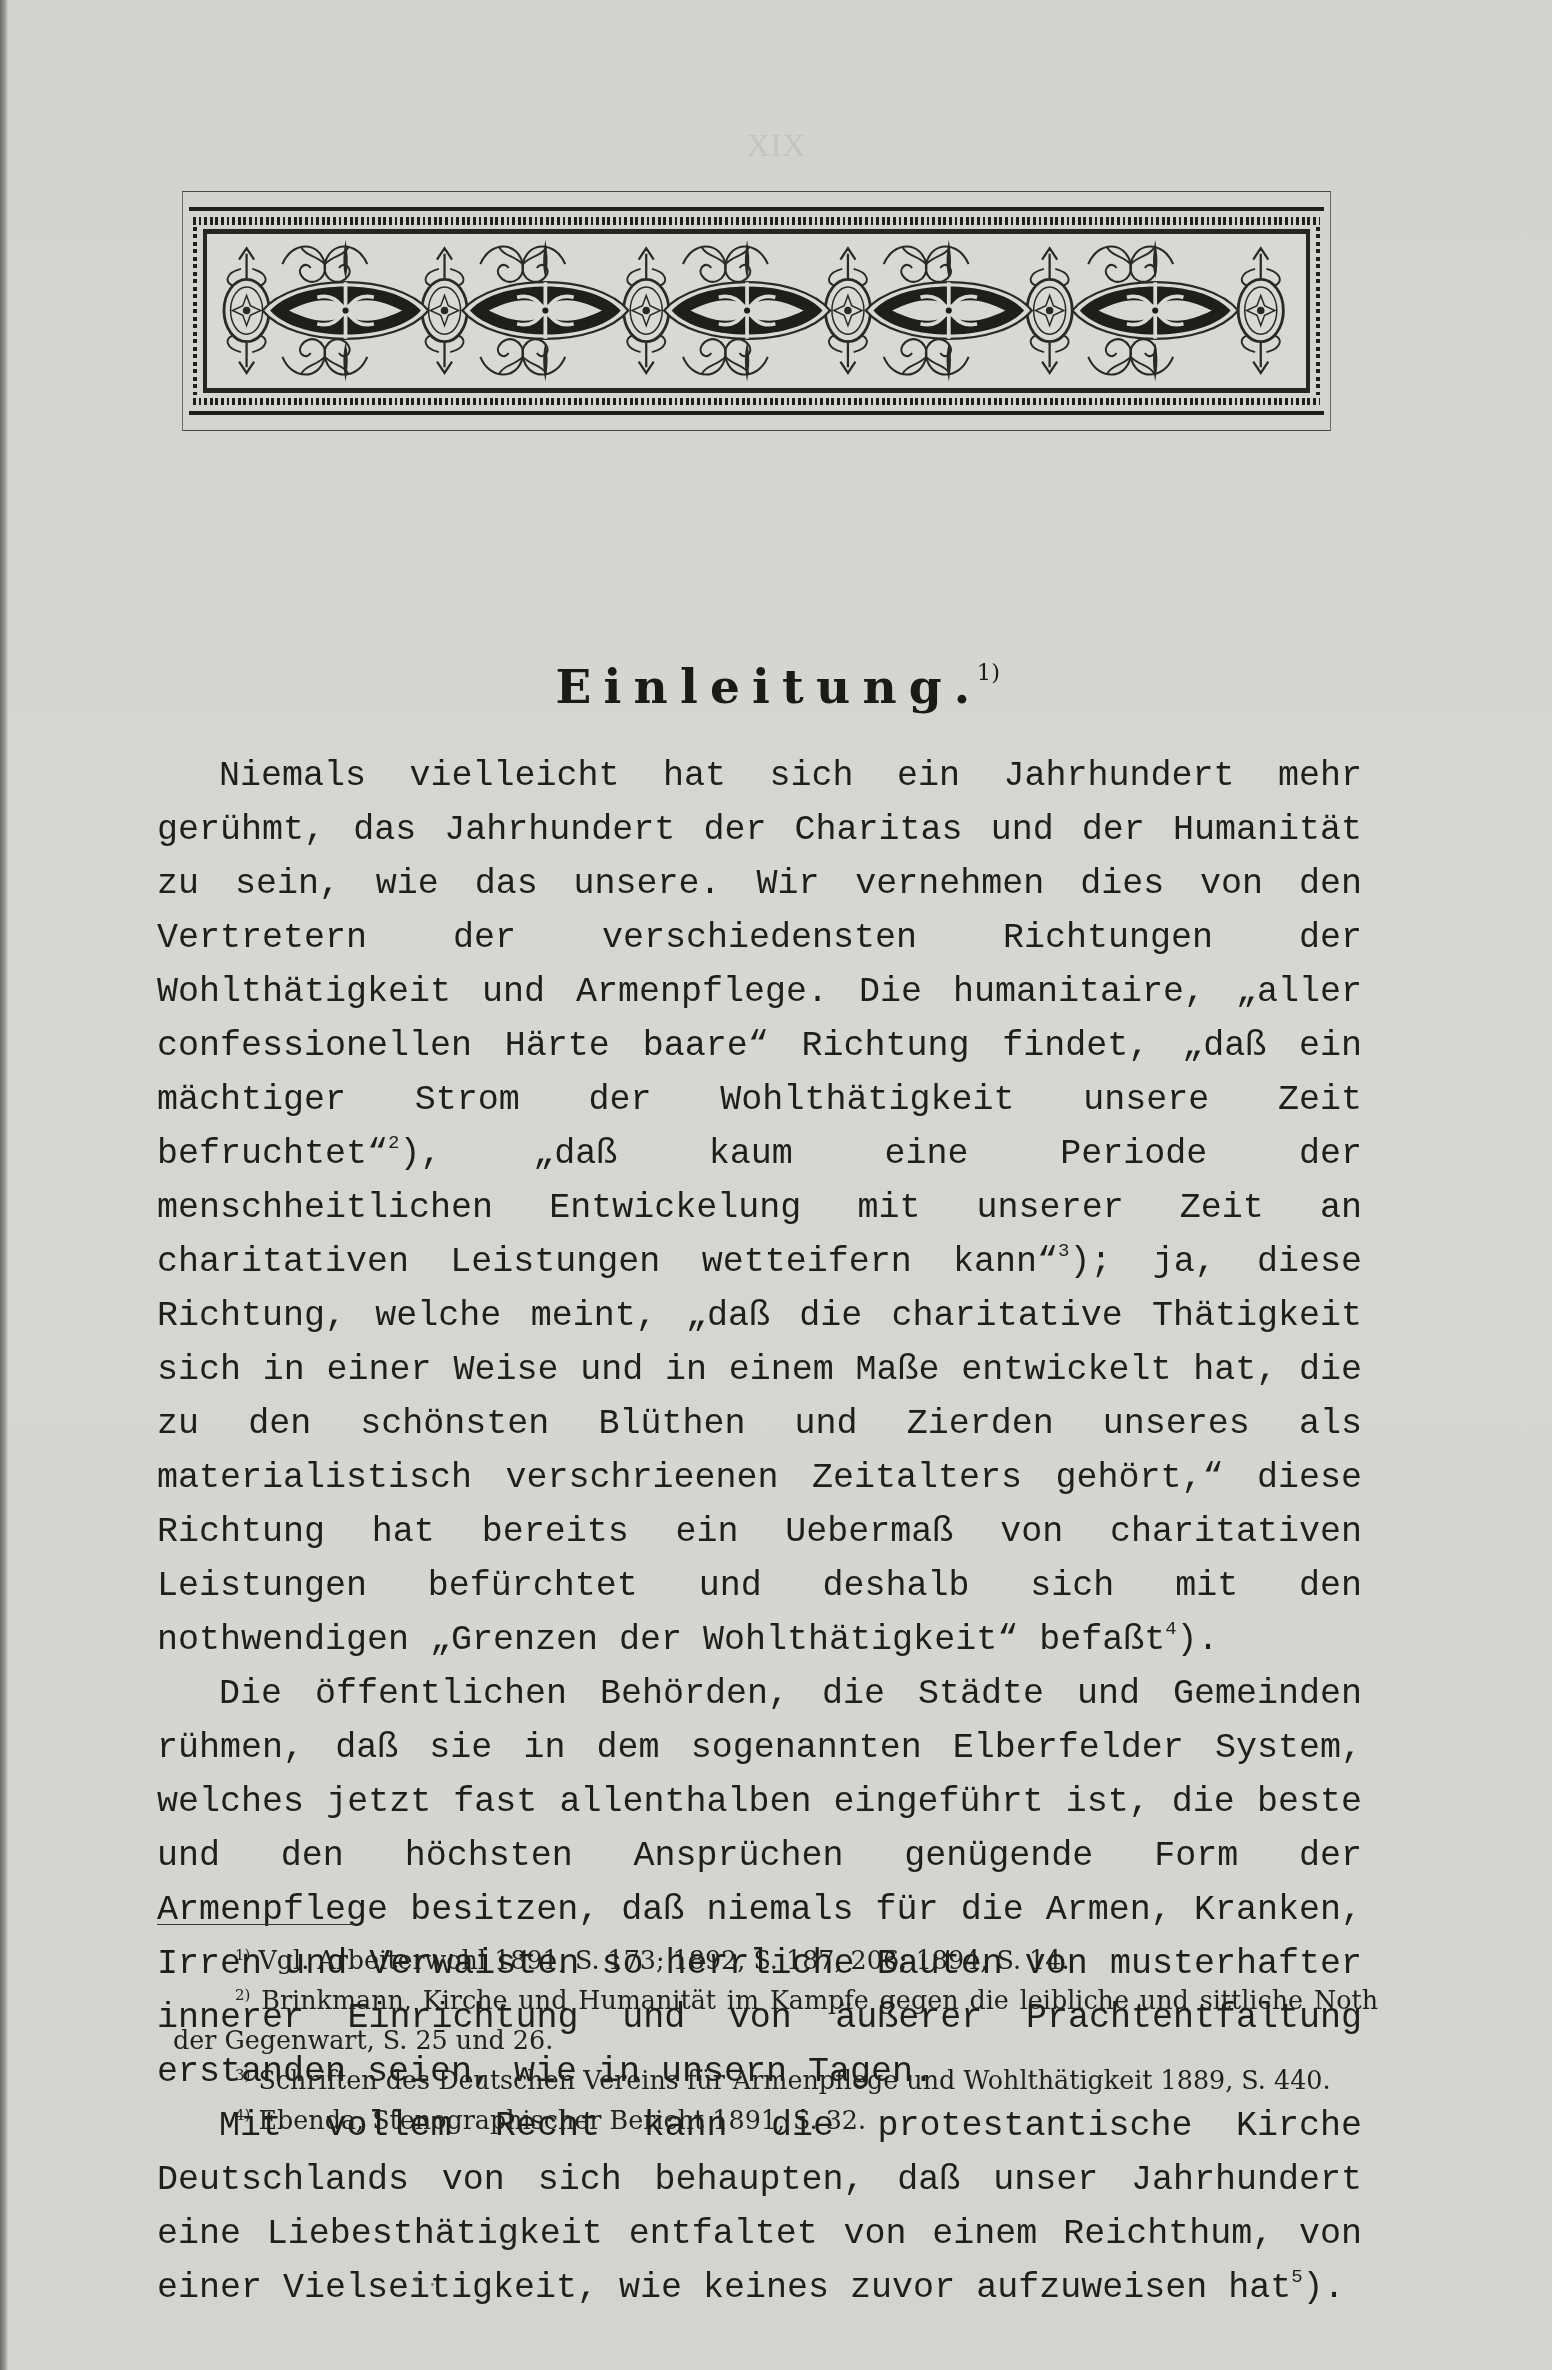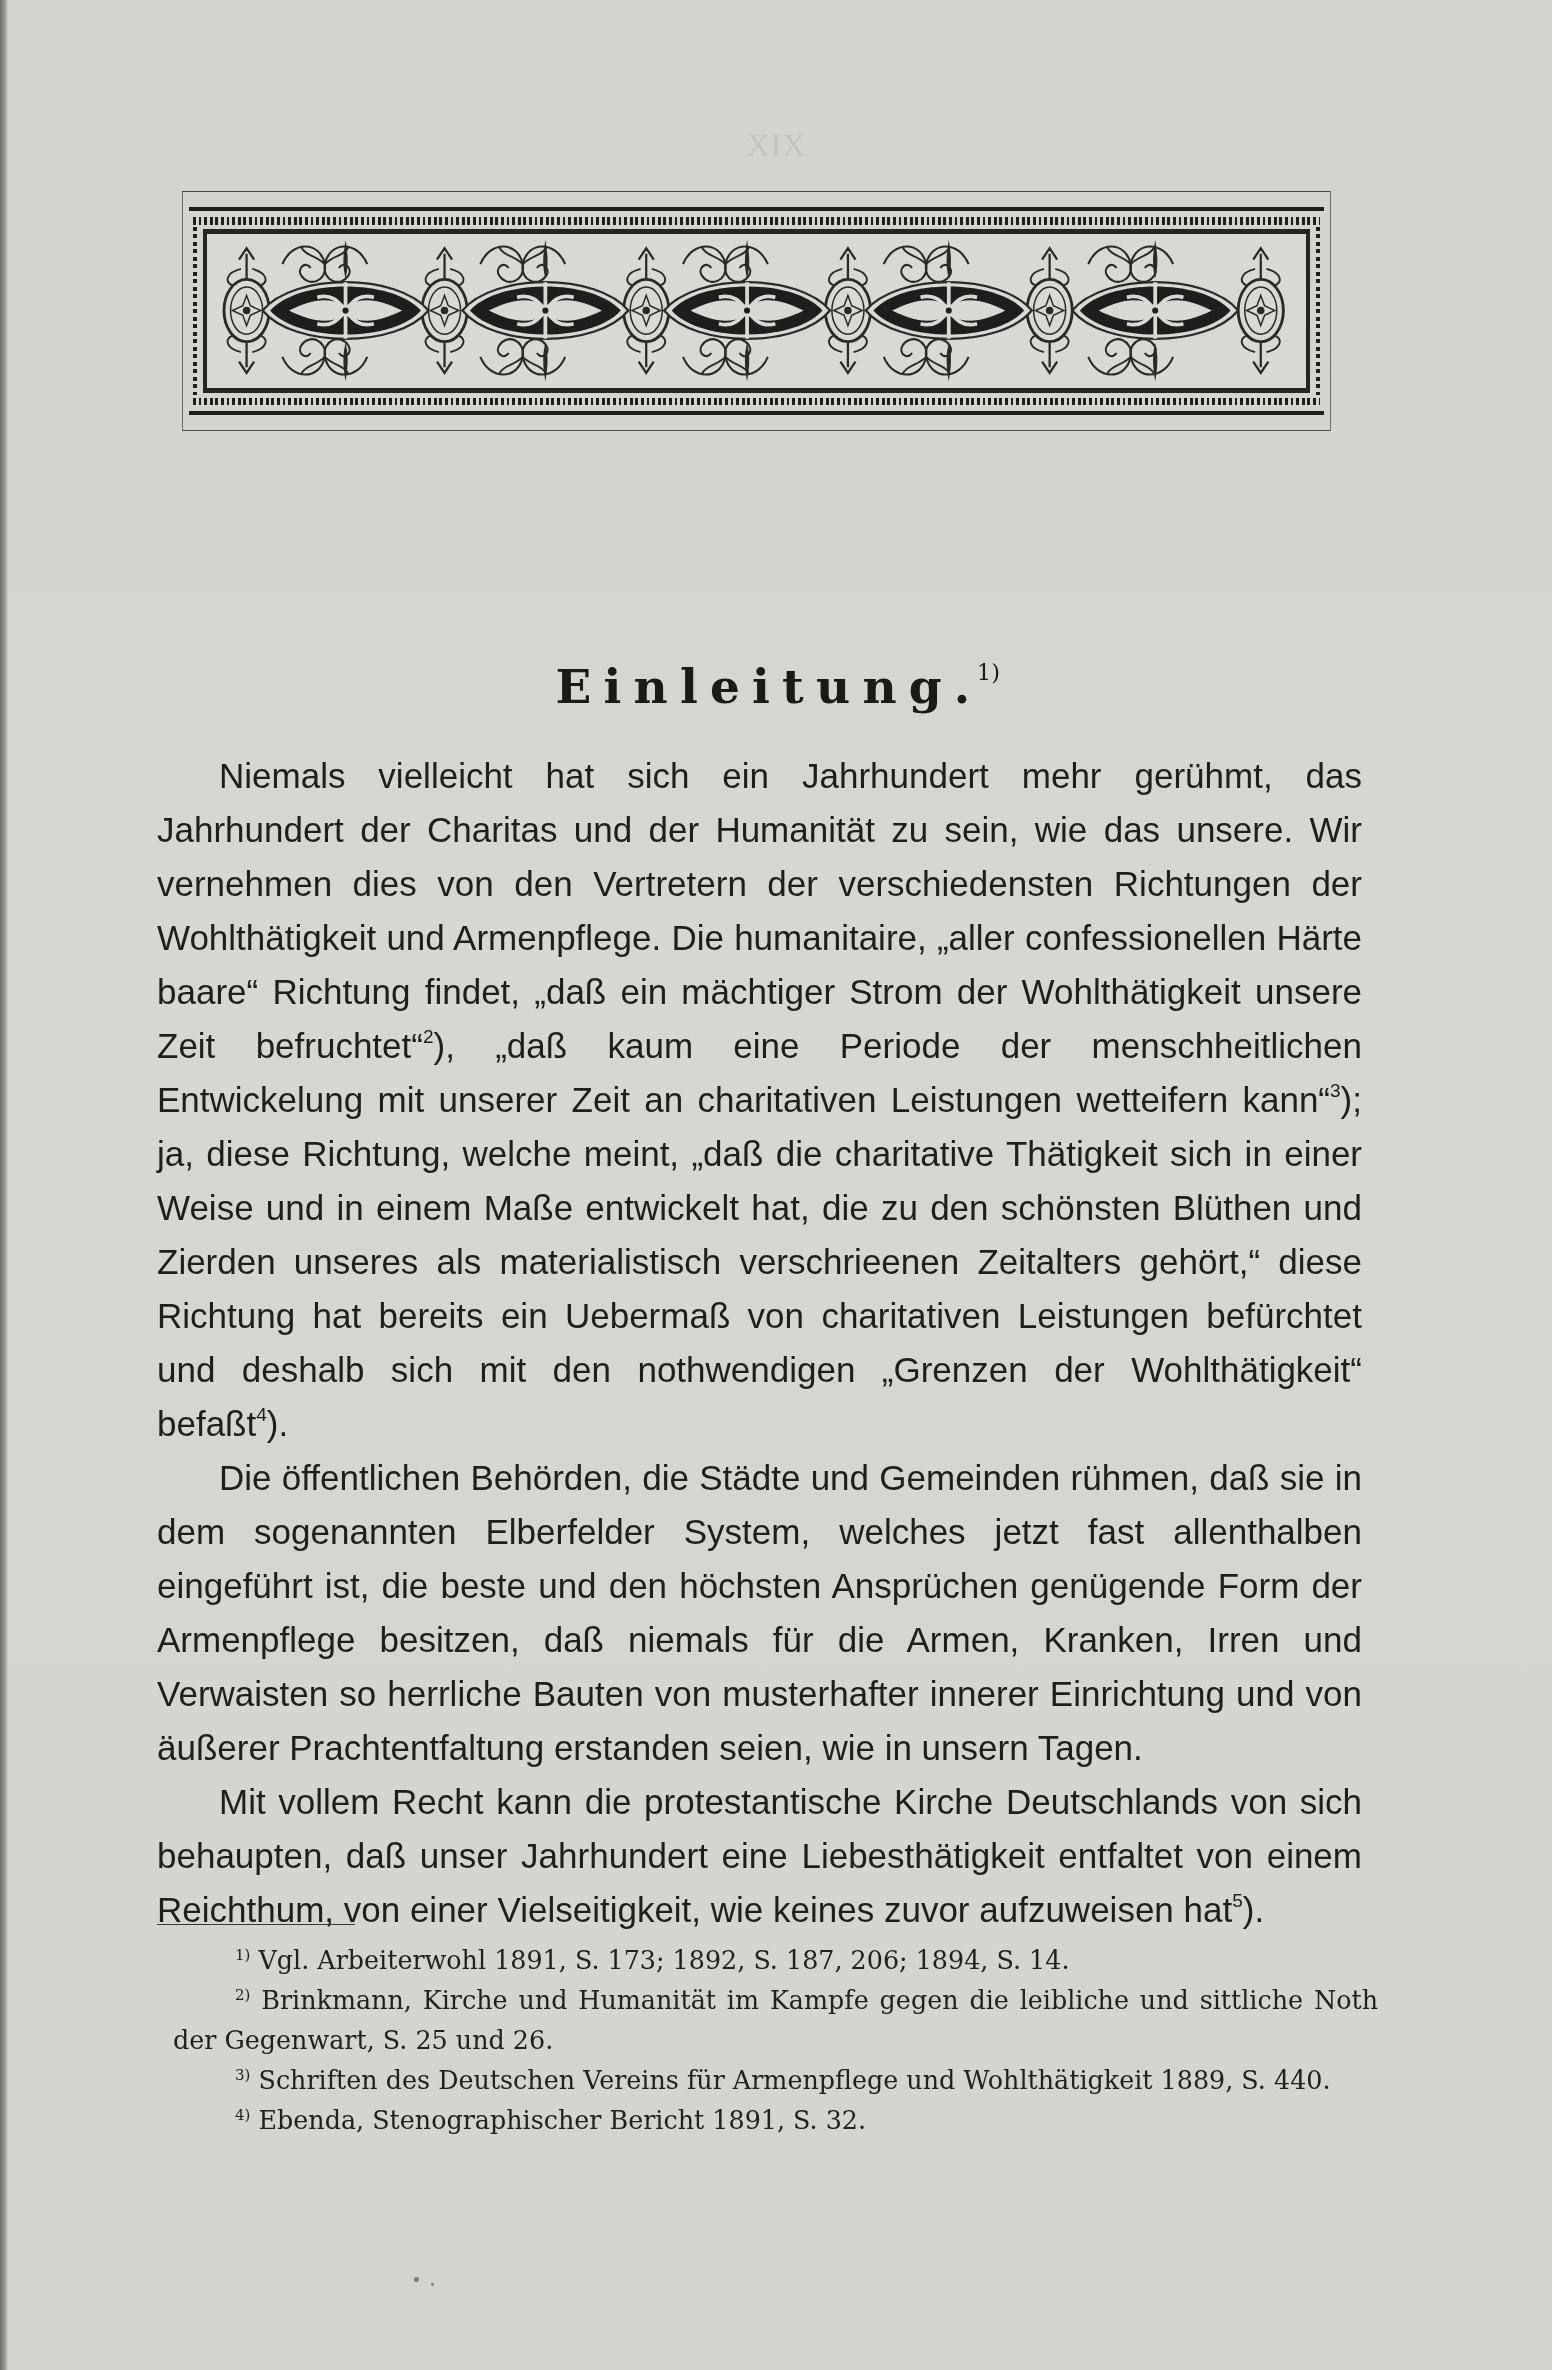--- a/index.html
+++ b/index.html
@@ -117,21 +117,21 @@
       vertical-align: 22.6px;
       margin-left: -5.6px;
     }
 
     
     .body-text {
       position: absolute;
       left: 157px;
       top: 749px;
       width: 1205px;
-      font-family: Liberation Sans, sans-serif;
+      font-family: Liberation Mono, monospace;
       font-size: 35px;
       line-height: 54px;
       color: #1f1e1d;
       text-align: justify;
     }
     .body-text p {
       margin: 0;
       text-indent: 62px;
     }
     .body-text p.first {

